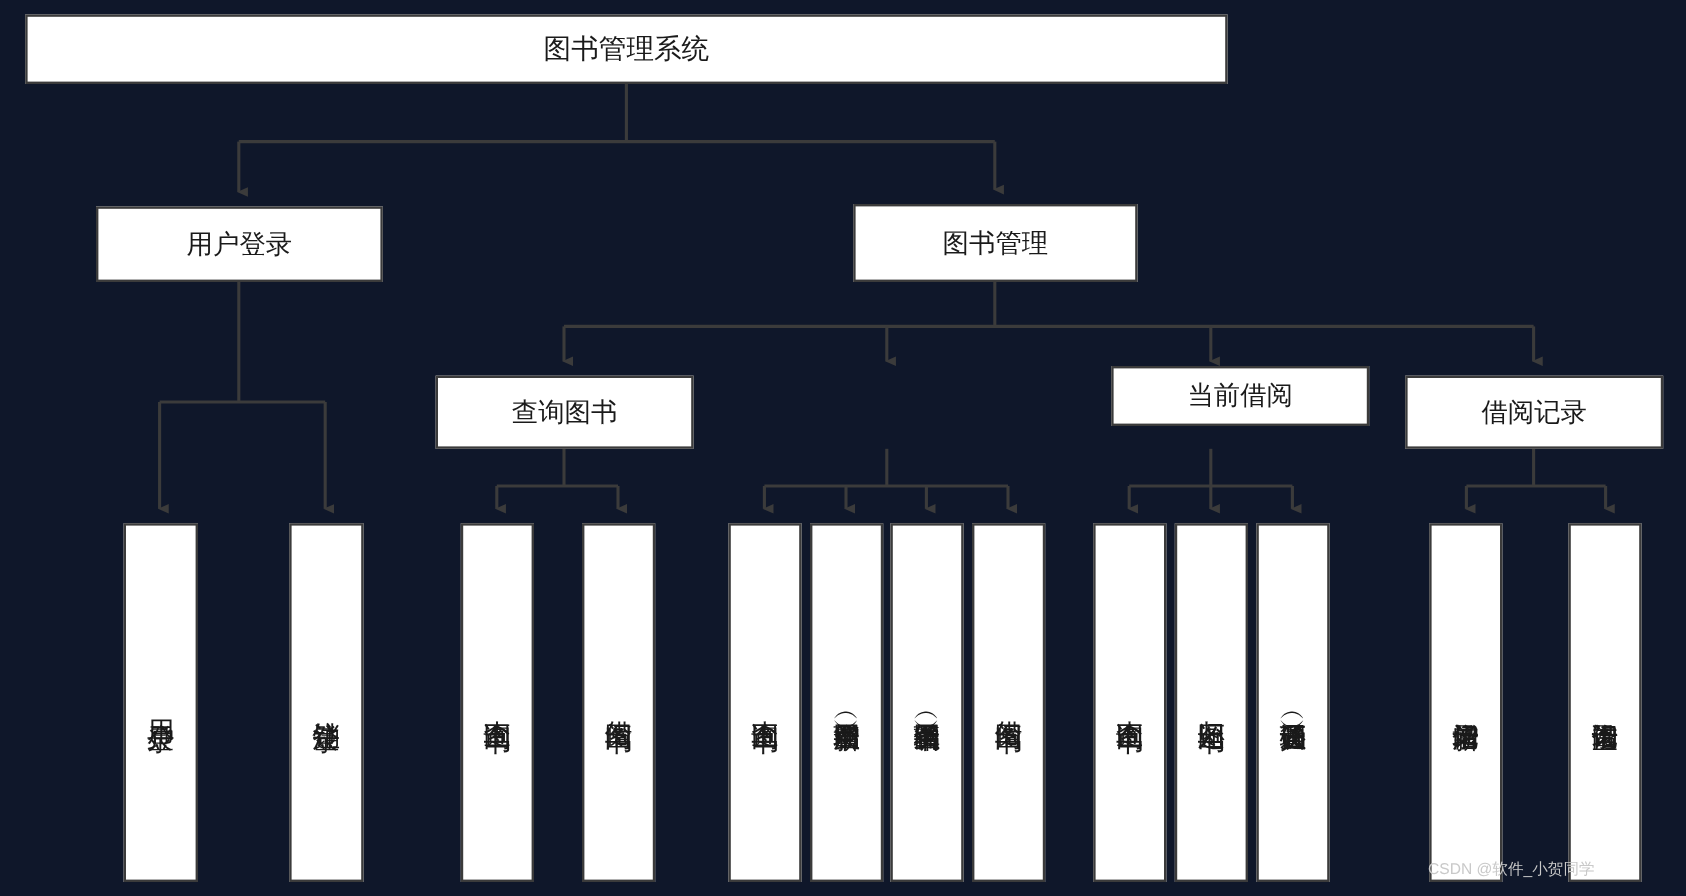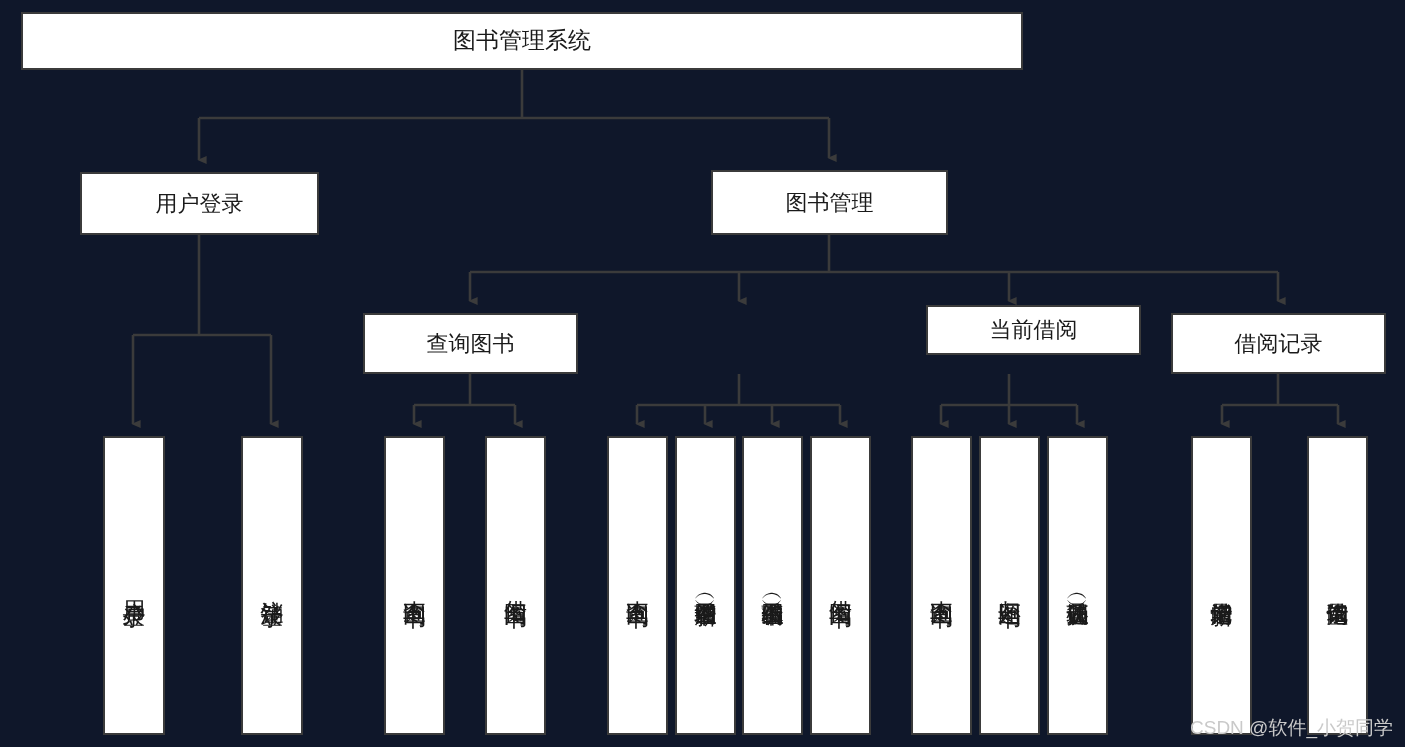--- a/index.html
+++ b/index.html
@@ -63,21 +63,21 @@
     white-space: nowrap;
     max-height: 100%;
   }
   .node.vertical.tall-label .node-label {
     font-size: 22px;
     letter-spacing: 0px;
   }
   .watermark {
     position: absolute;
     color: #c9c9c9;
-    font-size: 19px;
+    font-size: 13px;
     white-space: nowrap;
     z-index: 5;
     font-family: "Liberation Sans", "DejaVu Sans", sans-serif;
   }
 </style>
 </head>
 <body>
 
 <div id="diagram-root">
 

